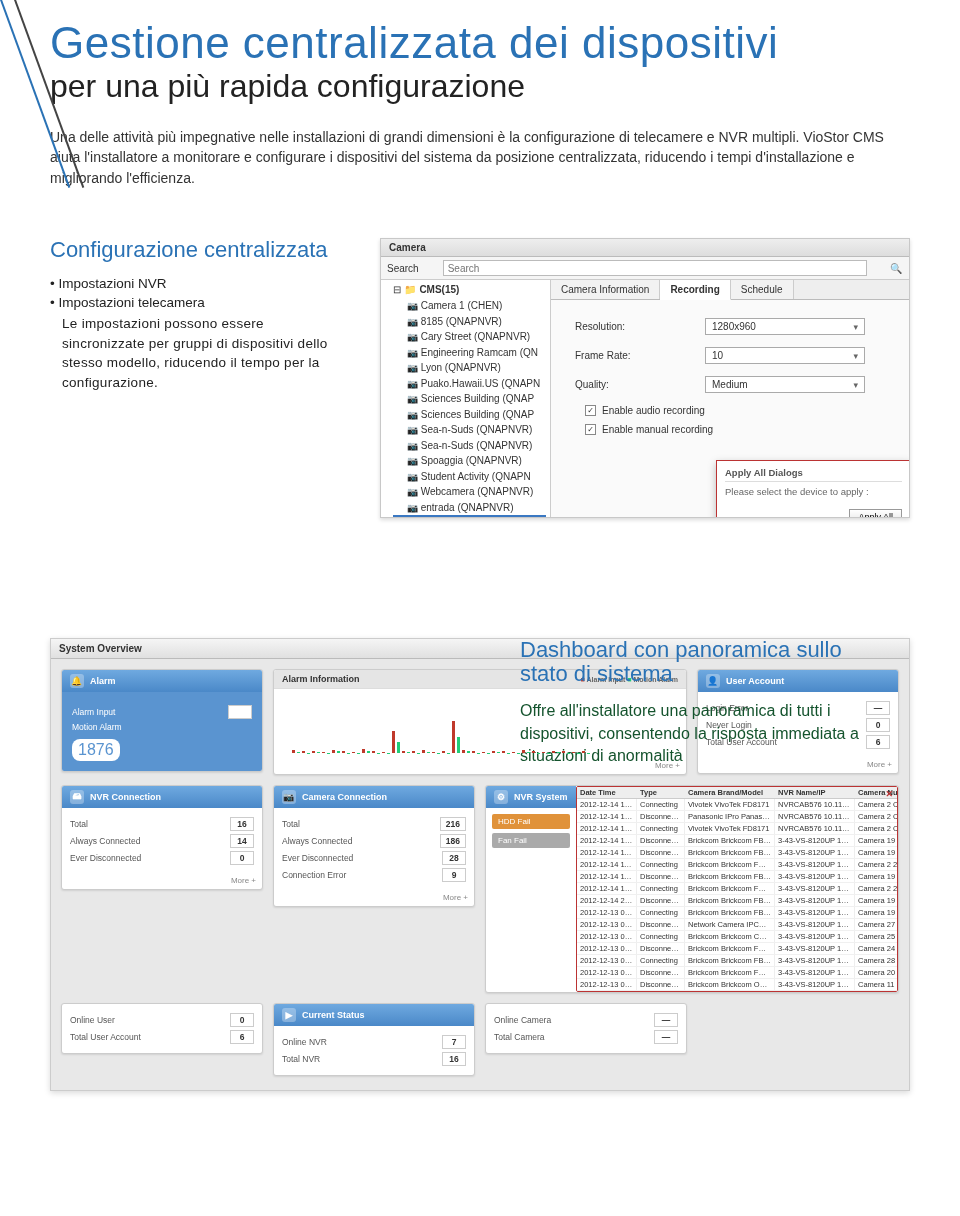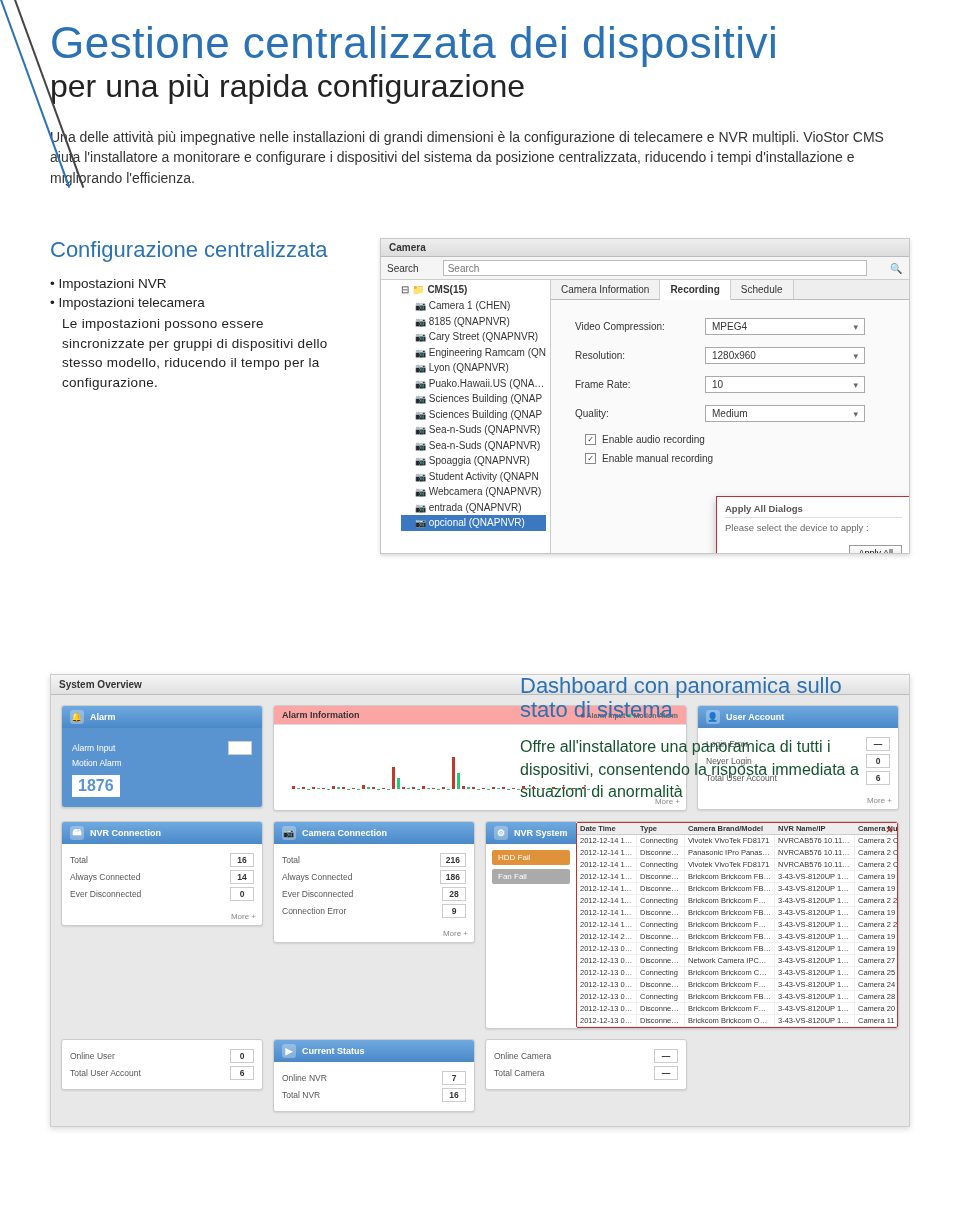--- a/index.html
+++ b/index.html
@@ -80,21 +80,21 @@
   }
 
   
   .panel {
     flex: 1;
     border: 1px solid #c8c8c8;
     background: #f5f5f5;
     font-size: 10px;
     color: #333;
     position: relative;
-    height: 316px;
+    height: 280px;
     overflow: hidden;
     box-shadow: 0 2px 4px rgba(0,0,0,.15);
   }
   .panel-header {
     background: linear-gradient(#eee,#ddd);
     padding: 3px 8px;
     font-weight: bold;
     border-bottom: 1px solid #bbb;
   }
   .panel-body { display: flex; height: calc(100% - 20px); }
@@ -107,21 +107,21 @@
   .search-input {
     flex: 1; border: 1px solid #bbb; background: #fff;
     font-size: 10px; padding: 1px 4px; height: 16px;
   }
   .tree {
     width: 170px;
     border-right: 1px solid #ccc;
     background: #fff;
     overflow: hidden;
   }
-  .tree-list { list-style: none; padding: 4px 4px 4px 20px; }
+  .tree-list { list-style: none; padding: 4px 4px 4px 12px; }
   .tree-root { font-weight: bold; margin-bottom: 3px; }
   .tree-root::before { content: "⊟ 📁 "; font-weight: normal; }
   .tree-item { padding-left: 14px; white-space: nowrap; overflow: hidden; text-overflow: ellipsis; line-height: 1.5; }
   .tree-item::before { content: "📷 "; font-size: 9px; }
   .tree-item.sel { background: #3a78c2; color: #fff; }
   .right-pane { flex: 1; background: #fafafa; padding: 0 0 0 0; position: relative; }
   .tabs { display: flex; border-bottom: 1px solid #bbb; background: #eee; }
   .tab { padding: 4px 10px; border-right: 1px solid #ccc; background: #f2f2f2; }
   .tab.active { background: #fff; border-bottom: 1px solid #fff; margin-bottom: -1px; font-weight: bold; }
   .form { padding: 18px 16px 8px 24px; }
@@ -220,21 +220,21 @@
   .card-body { padding: 6px 8px; }
   .stat-row { display: flex; justify-content: space-between; align-items: center; margin: 3px 0; }
   .stat-label { color: #555; }
   .stat-val {
     background: #fff; border: 1px solid #ccc;
     min-width: 24px; text-align: center; padding: 1px 5px;
     font-weight: bold;
   }
   .muted { color: #888; font-size: 8px; text-align: right; padding: 2px 6px 4px; }
   .alarm-big .card-body { background: #5a94d0; color: #fff; padding: 10px; }
-  .alarm-big .big { font-size: 16px; font-weight: bold; background: #fff; color: #5a94d0; display: inline-block; padding: 2px 6px; border-radius: 0; margin-top: 4px;}
+  .alarm-big .big { font-size: 16px; font-weight: normal; background: #fff; color: #5a94d0; display: inline-block; padding: 2px 6px; border-radius: 8px; margin-top: 4px;}
   .chart-box { height: 70px; position: relative; padding: 6px 8px 2px; }
   .chart-bars { position: absolute; bottom: 6px; left: 18px; right: 6px; height: 54px; display: flex; align-items: flex-end; gap: 2px; }
   .bar { width: 3px; background: #c0392b; }
   .bar.out { background: #2c7; }
   .legend { position: absolute; top: 2px; right: 8px; font-size: 7px; color: #666; }
   .legend span::before { content: "■ "; }
   .legend .in::before { color: #c0392b; }
   .legend .out::before { color: #2c7; }
 
   .log-card { background: #fff; border: 1px solid #b33; border-radius: 2px; overflow: hidden; font-size: 7.5px; position: relative; }
@@ -298,26 +298,20 @@
             </ul>
         </div>
         <div class="right-pane">
           <div class="tabs">
             <div class="tab">Camera Information</div>
             <div class="tab active">Recording</div>
             <div class="tab">Schedule</div>
           </div>
           <div class="form">
             <div class="form-row">
-              <label>Video Compression:</label>
-              <div class="value">
-                  <span>MPEG4</span>
-                </div>
-            </div>
-            <div class="form-row">
               <label>Resolution:</label>
               <div class="value">
                   <span>1280x960</span>
                 </div>
             </div>
             <div class="form-row">
               <label>Frame Rate:</label>
               <div class="value">
                   <span>10</span>
                 </div>
@@ -371,21 +365,21 @@
                 <span class="stat-val">8</span>
               </div>
             <div class="stat-row">
                 <span>Motion Alarm</span>
               </div>
             <div class="big">1876</div>
           </div>
         </div>
 
         <div class="card" style="grid-column: span 2;">
-          <div class="card-h" style="background:#fca5a5;color:#333;border-bottom:1px solid #ddd;text-align:center;">
+          <div class="card-h" style="background:#e5e5e5;color:#333;border-bottom:1px solid #ddd;text-align:center;">
               <span>Alarm Information</span>
             <span class="legend" style="position:static;margin-left:auto;"><span class="in">Alarm Input</span> <span class="out">Motion Alarm</span></span>
           </div>
           <div class="chart-box">
             <div class="chart-bars" id="chart-bars">
                 <div class="bar" style="height: 2.7px;"></div>
                 <div class="bar out" style="height: 1.08px;"></div>
                 <div class="bar" style="height: 1.62px;"></div>
                 <div class="bar out" style="height: 0.54px;"></div>
                 <div class="bar" style="height: 2.16px;"></div>

